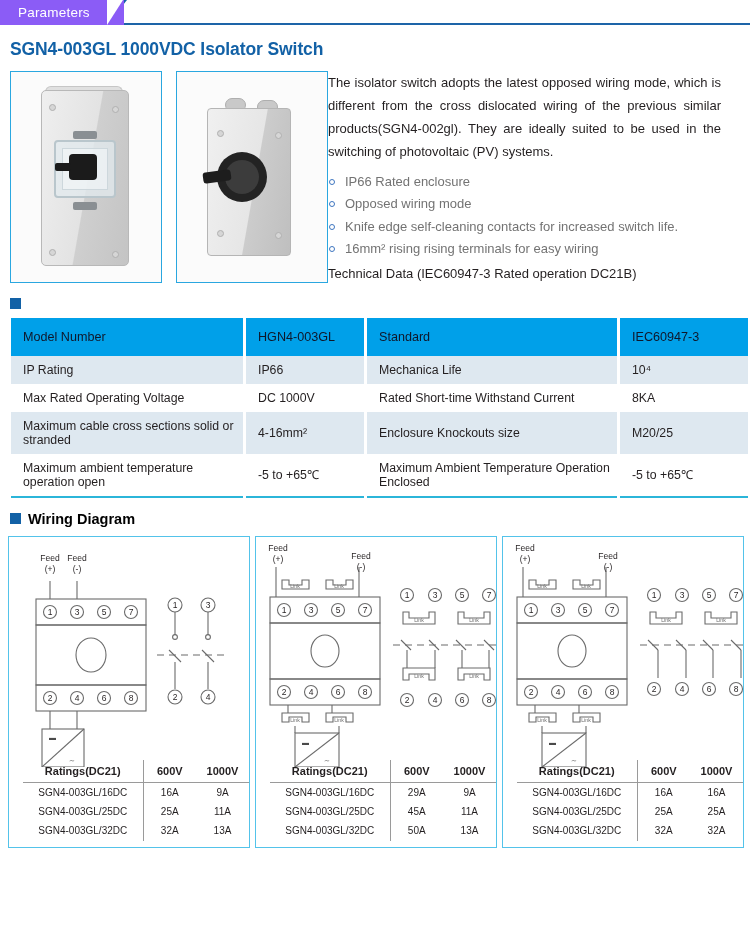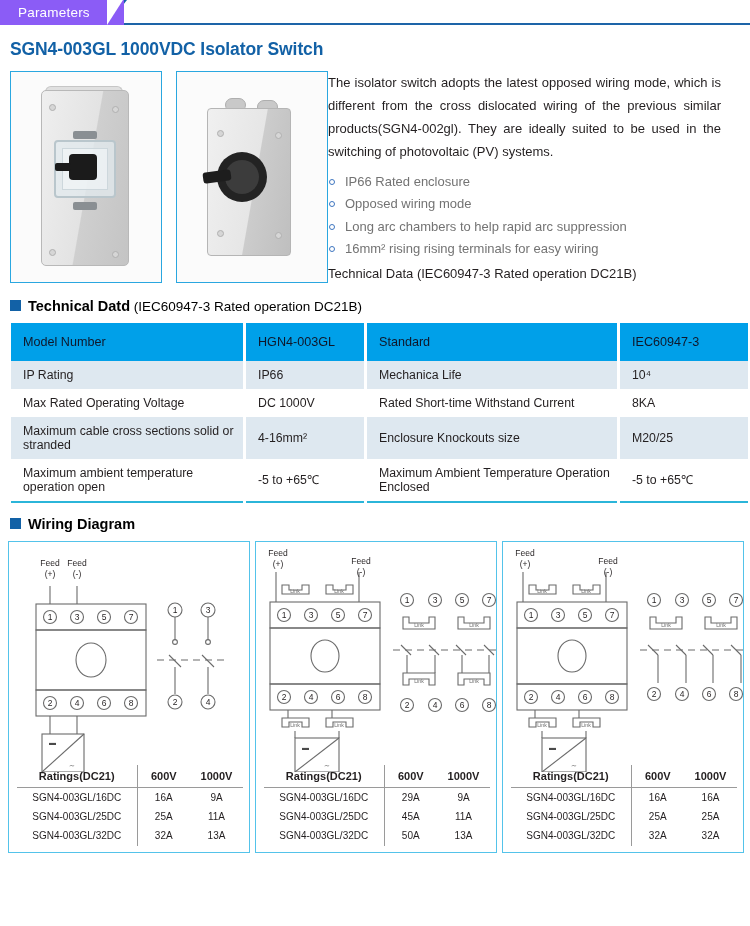--- a/index.html
+++ b/index.html
@@ -167,21 +167,21 @@
     border: 1px solid #53c3ea;
     width: 242px; height: 312px;
     position: relative; background: #fff;
     flex: 0 0 auto;
   }
   .wpanel + .wpanel { margin-left: 5px; }
   .wsvg { position: absolute; left: 0; top: 0; }
 
   
   .rt {
-    position: absolute; left: 8px; bottom: 6px; width: 226px;
+    position: absolute; left: 14px; bottom: 6px; width: 226px;
     border-collapse: collapse; table-layout: fixed;
   }
   .rt th, .rt td { font-size: 10px; text-align: center; padding: 4.2px 0; color: #231f20; }
   .rt thead th { font-weight: bold; font-size: 11px; padding-bottom: 5px; }
   .rt thead th.lbl { text-align: center; }
   .rt thead tr { border-bottom: 1.3px solid #9a9a9a; }
   .rt .vsep { border-left: 1.3px solid #9a9a9a; }
   .rt col.m { width: 120px; } .rt col.v { width: 53px; }
 </style>
 </head>
@@ -234,34 +234,33 @@
       <li>
         <span class="bullet-o"></span>
         <span>IP66 Rated enclosure</span>
       </li>
       <li>
         <span class="bullet-o"></span>
         <span>Opposed wiring mode</span>
       </li>
       <li>
         <span class="bullet-o"></span>
-        <span>Long arc chambers to help rapid arc suppression</span>
+        <span>Knife edge self-cleaning contacts for increased switch life.</span>
       </li>
       <li>
         <span class="bullet-o"></span>
         <span>16mm² rising rising terminals for easy wiring</span>
       </li>
     </ul>
     <div class="trailing">Technical Data (IEC60947-3 Rated operation DC21B)</div>
   </div>
 </div>
 
 <div class="sect">
   <span class="sq"></span>
-  <span class="h"><span>Technical Datd</span><span class="reg"> (IEC60947-3 Rated operation DC21B)</span></span>
 </div>
 
 <table class="tech">
   <colgroup>
       <col class="c1">
       <col class="c2">
       <col class="c3">
       <col class="c4">
     </colgroup>
   <thead>

